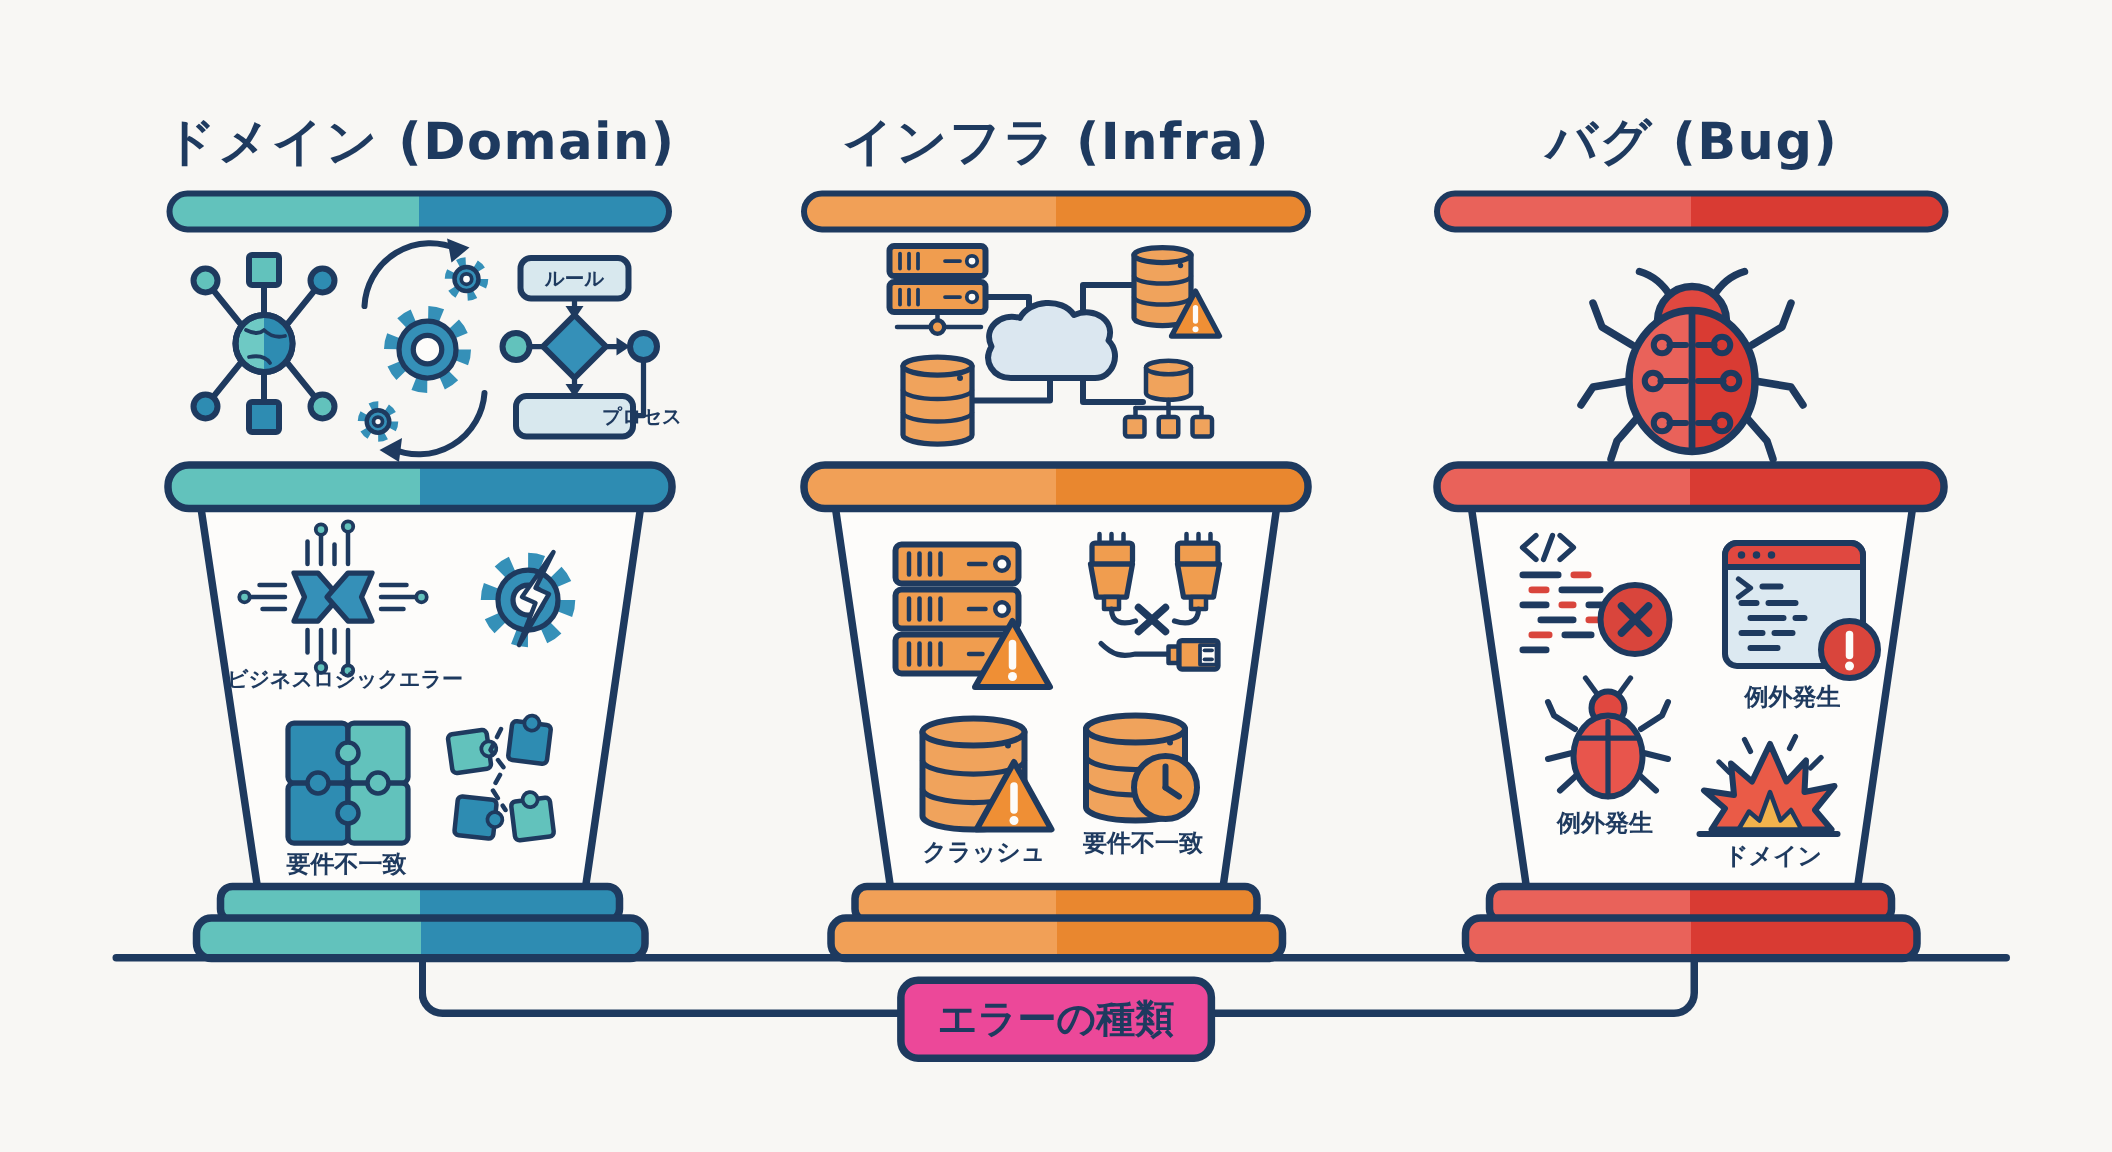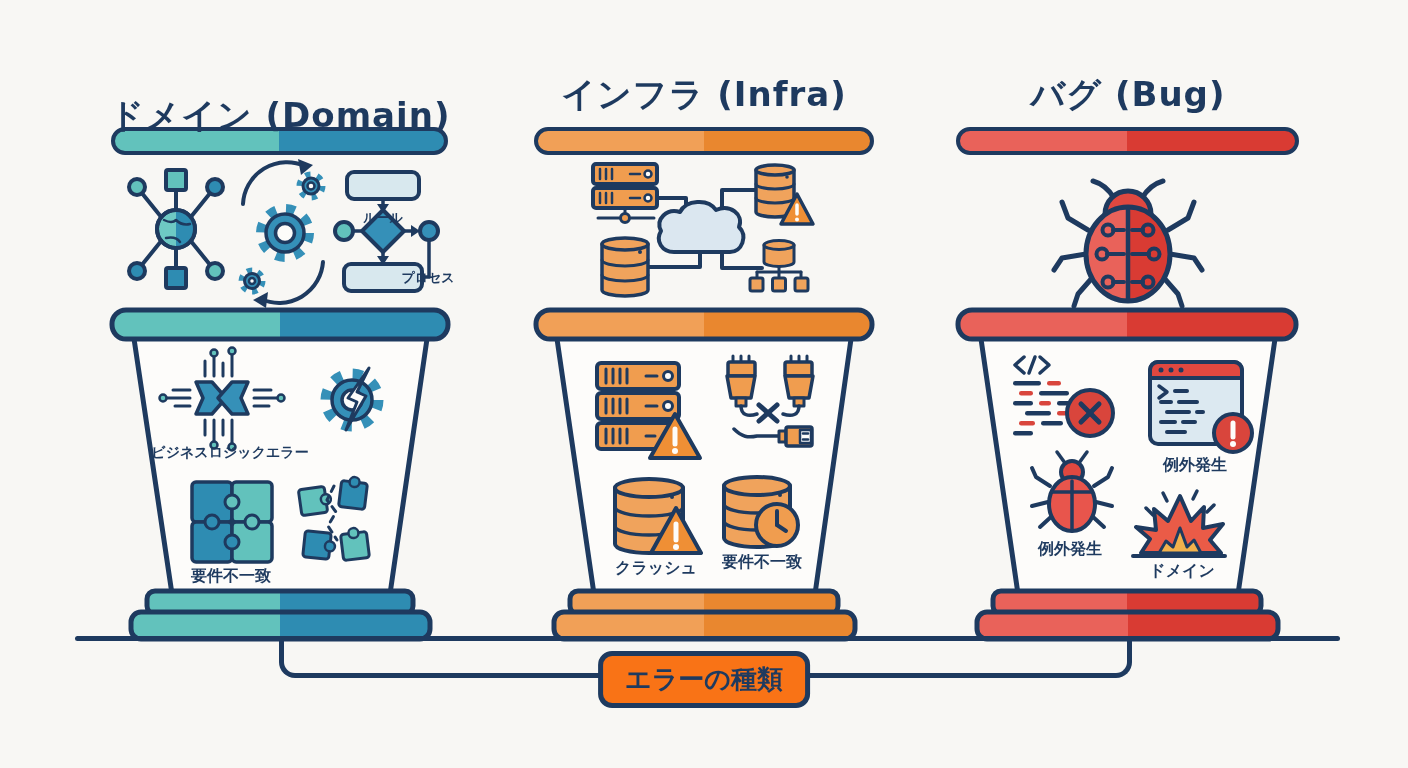--- a/index.html
+++ b/index.html
@@ -10,21 +10,21 @@
   .stage svg{position:absolute;left:0;top:0;}
   .lbl{position:absolute;transform:translateX(-50%);color:#1e3a5f;font-weight:bold;white-space:nowrap;z-index:2;}
   .title{font-size:34px;letter-spacing:1px;}
   .item-label{font-size:16px;}
   .item-label.small{font-size:14px;}
   .flow-label{font-size:13px;}
   .ground{position:absolute;left:75px;top:636px;width:1265px;height:5px;background:#1e3a5f;border-radius:3px;z-index:1;}
   .bracket{position:absolute;left:279px;top:640px;width:853px;height:38px;box-sizing:border-box;
     border:5px solid #1e3a5f;border-top:none;border-radius:0 0 16px 16px;z-index:1;}
   .footer-box{position:absolute;left:704px;top:651px;transform:translateX(-50%);
-    background:#f97316;border:5px solid #1e3a5f;border-radius:14px;padding:6px 22px;
+    background:#ec4899;border:5px solid #1e3a5f;border-radius:14px;padding:6px 22px;
     font-size:26px;font-weight:bold;color:#1e3a5f;white-space:nowrap;z-index:3;}
   
   .s2{stroke:#1e3a5f;stroke-width:2.5;stroke-linecap:round;stroke-linejoin:round;}
   .s3{stroke:#1e3a5f;stroke-width:3;stroke-linecap:round;stroke-linejoin:round;}
   .s35{stroke:#1e3a5f;stroke-width:3.5;stroke-linecap:round;stroke-linejoin:round;}
   .s4{stroke:#1e3a5f;stroke-width:4;stroke-linecap:round;stroke-linejoin:round;}
   .s5{stroke:#1e3a5f;stroke-width:5;stroke-linecap:round;stroke-linejoin:round;}
   .nf{fill:none;}
 </style>
 </head>
@@ -419,25 +419,25 @@
       <polygon points="1141,553 1150,539 1136,527 1156,530 1154,509 1168,521 1180,496 1191,521 1204,507 1203,528 1223,524 1210,540 1221,553" fill="#ea5b47" class="s4"></polygon>
       <polygon points="1159,553 1166,541 1173,547 1180,528 1187,547 1194,540 1201,553" fill="#f2b24c" class="s3"></polygon>
       <line x1="1133" y1="556" x2="1225" y2="556" class="s4"></line>
     </g>
   </svg>
 
   <div class="ground"></div>
   <div class="bracket"></div>
   <div class="footer-box">エラーの種類</div>
 
-  <div class="lbl title" style="left:280px;top:72px;margin-top:21px;">ドメイン (Domain)</div>
+  <div class="lbl title" style="left:280px;top:72px;">ドメイン (Domain)</div>
   <div class="lbl title" style="left:704px;top:72px;">インフラ (Infra)</div>
   <div class="lbl title" style="left:1128px;top:72px;">バグ (Bug)</div>
 
-  <div class="lbl flow-label" style="left:383px;top:177px;margin-top:32px;">ルール</div>
+  <div class="lbl flow-label" style="left:383px;top:177px;">ルール</div>
   <div class="lbl flow-label" style="left:383px;top:269px;margin-left:45px;">プロセス</div>
 
   <div class="lbl item-label small" style="left:230px;top:444px;">ビジネスロジックエラー</div>
   <div class="lbl item-label" style="left:231px;top:566px;">要件不一致</div>
   <div class="lbl item-label" style="left:656px;top:558px;">クラッシュ</div>
   <div class="lbl item-label" style="left:762px;top:552px;">要件不一致</div>
   <div class="lbl item-label" style="left:1195px;top:455px;">例外発生</div>
   <div class="lbl item-label" style="left:1070px;top:539px;">例外発生</div>
   <div class="lbl item-label" style="left:1182px;top:561px;">ドメイン</div>
 

